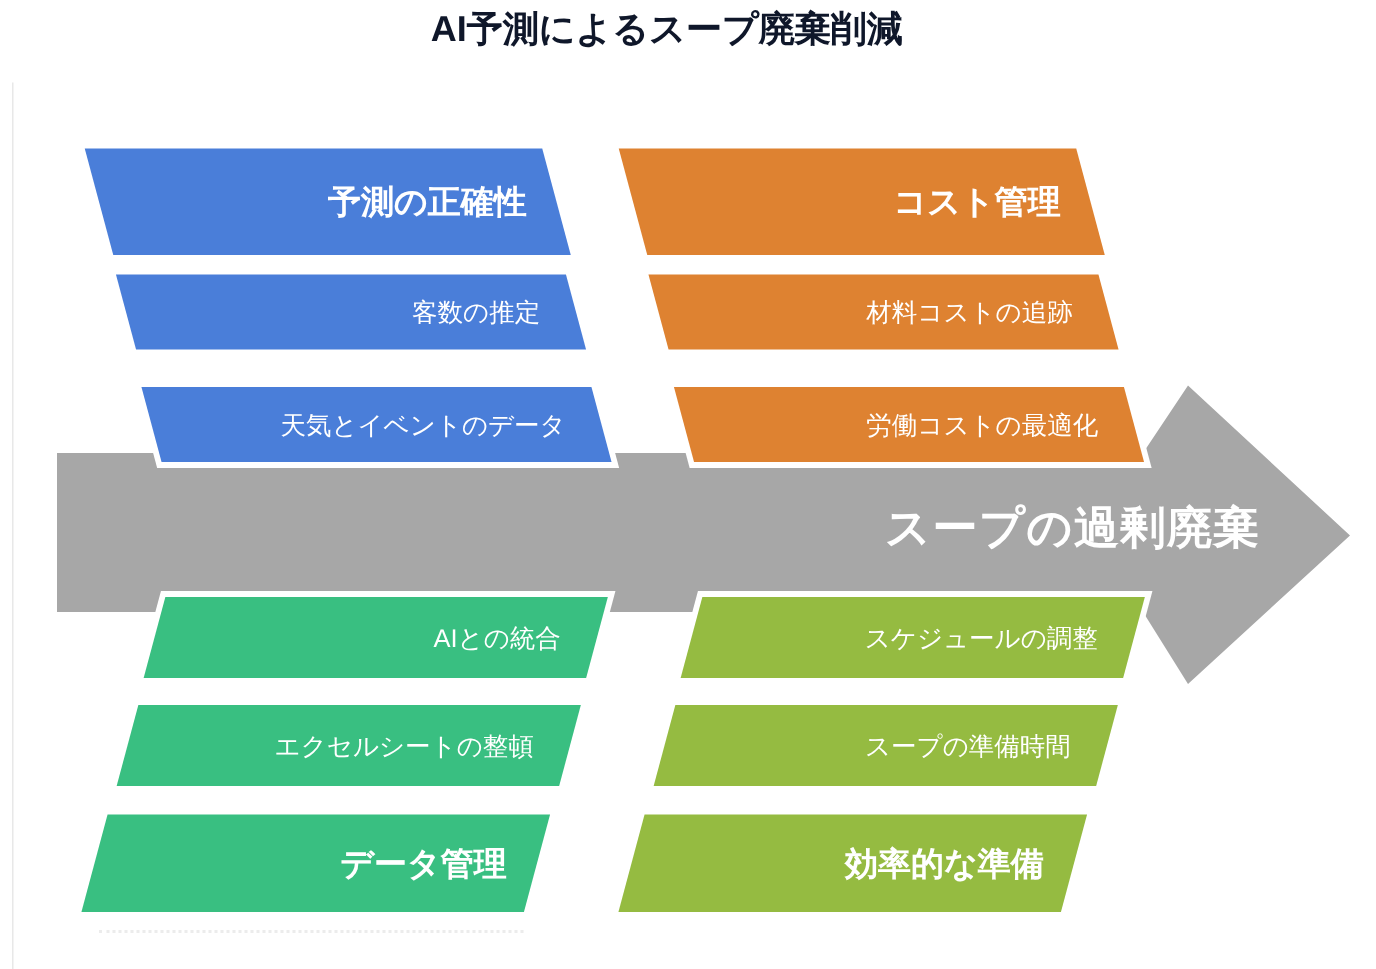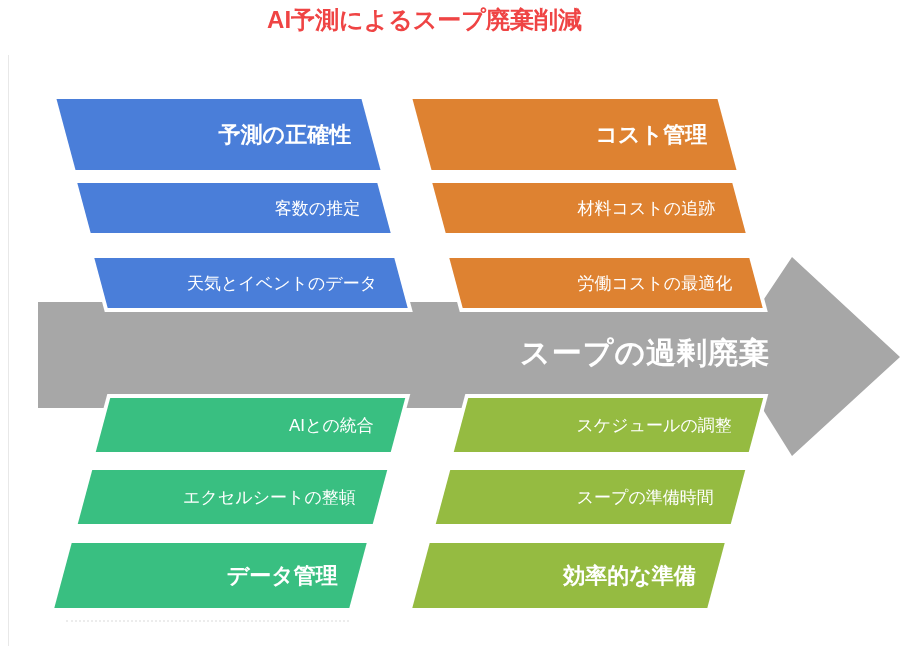--- a/index.html
+++ b/index.html
@@ -6,34 +6,34 @@
   .canvas {
     position:relative;
     width:917px; height:646px;
     background:#ffffff;
     overflow:hidden;
     font-family:"Liberation Sans", sans-serif;
   }
   .title {
     position:absolute; left:0; top:2px; width:849px; height:36px;
     line-height:36px; text-align:center;
-    font-size:24px; font-weight:bold; color:#ef4444;
+    font-size:24px; font-weight:bold; color:#0f172a;padding-left:20px;
   }
   .edge-line {
     position:absolute; left:8px; top:55px; width:1px; height:591px;
     background:#e8e8e8;
   }
   .dotted-line {
     position:absolute; left:66px; top:620px; width:283px; height:0;
     border-top:2px dotted #ececec;
   }
   .arrow-svg { position:absolute; left:0; top:0; z-index:1; }
   .arrow-label {
     position:absolute; left:520px; top:329px; width:390px; height:48px;
-    line-height:48px; text-align:left; z-index:2;
+    line-height:48px; text-align:center; z-index:2;
     font-size:30px; font-weight:bold; color:#ffffff;
     letter-spacing:1px;
   }
   .shape {
     position:absolute; z-index:2;
     display:flex; align-items:center;
     box-shadow:0 0 0 4px #ffffff;
   }
   .skew-a { transform: skewX(15deg); }   
   .skew-b { transform: skewX(-15deg); }  

